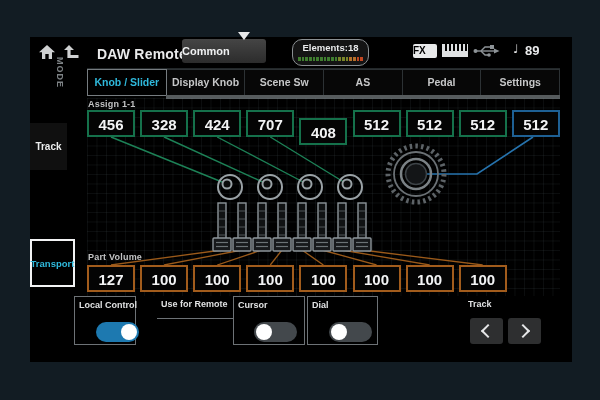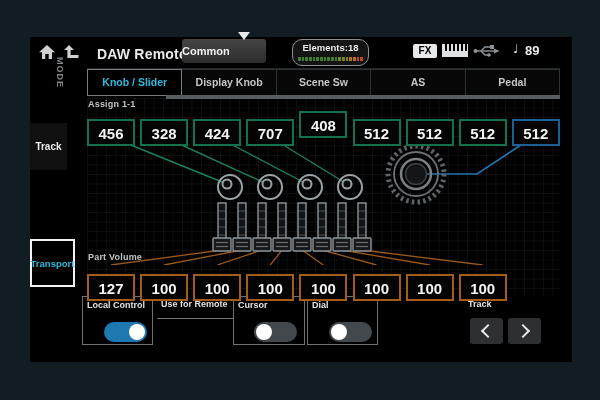--- a/index.html
+++ b/index.html
@@ -13,21 +13,21 @@
     background:linear-gradient(#454545,#2c2c2c);color:#f0f1f2;font-size:11px;font-weight:bold;
     text-align:left;line-height:24px;}
   .common-tri{left:56px;top:-7px;width:0;height:0;border-left:6px solid transparent;
     border-right:6px solid transparent;border-top:8px solid #e8e9ea;}
   .elements-box{left:262px;top:2px;width:75px;height:25px;border:1px solid #8a8f92;
     background:#141414;border-radius:10px;}
   .elements-label{left:0;top:2px;width:75px;text-align:center;font-size:9.5px;font-weight:bold;color:#e9eaeb;}
   .meter{left:5px;top:17px;width:65px;height:4px;display:flex;gap:1px;}
   .meter i{flex:1;height:4px;display:block;}
   .fx-badge{left:383px;top:7px;width:24px;height:14px;background:#e8e9ea;color:#000;
-    font-size:10px;font-weight:bold;text-align:center;line-height:14px;border-radius:2px;}
+    font-size:10px;font-weight:bold;text-align:left;line-height:14px;border-radius:2px;}
   .kb-icon{left:412px;top:7px;width:26px;height:13px;background:#dfe1e2;}
   .kb-icon i{position:absolute;top:0;width:2px;height:7px;background:#000;}
   .usb-icon{left:443px;top:7px;}
   .note{left:483px;top:5px;font-family:"DejaVu Sans",sans-serif;font-size:12px;color:#e9eaeb;}
   .tempo{left:495px;top:6px;font-size:13px;color:#e9eaeb;font-weight:bold;}
   
   .mode-label{left:17px;top:28px;width:26px;font-size:9px;font-weight:bold;color:#7d8285;
     letter-spacing:1px;transform:rotate(90deg);}
   .side-btn{left:0;width:37px;background:#101010;color:#eceded;font-weight:bold;font-size:10px;
     display:flex;align-items:center;justify-content:center;text-align:center;}
@@ -38,21 +38,21 @@
     text-align:center;line-height:25px;background:#070707;white-space:nowrap;overflow:hidden;}
   .tab.active{border:1px solid #767c80;color:#2fb9dc;background:#000;}
   .tab-underline{left:136px;top:58px;width:394px;height:4px;background:#565b5d;}
   
   .grid{left:57px;top:61px;width:473px;height:198px;
     background-image:linear-gradient(rgba(130,150,160,.09) 1px,transparent 1px),
       linear-gradient(90deg,rgba(130,150,160,.09) 1px,transparent 1px);
     background-size:9.5px 9.5px;}
   .small-label{font-size:9px;font-weight:bold;color:#c2c3c4;letter-spacing:.2px;}
   .valbox{width:48px;height:27px;background:#040404;color:#f2f3f4;font-size:15px;font-weight:bold;
-    text-align:center;line-height:25px;box-sizing:border-box;border:2px solid #15714b;margin-top:9px;}
+    text-align:center;line-height:25px;box-sizing:border-box;border:2px solid #15714b;}
   #canvas{left:57px;top:61px;}
   
   .cell{border:1px solid #6d7276;box-sizing:border-box;}
   .cell-label{left:4px;top:3px;font-size:9px;font-weight:bold;color:#e0e1e2;white-space:nowrap;}
   .toggle{width:43px;height:20px;border-radius:10px;background:#43484c;}
   .toggle .knob{position:absolute;top:2px;left:2px;width:16px;height:16px;border-radius:50%;background:#fff;}
   .toggle.on{background:#1d79b0;}
   .toggle.on .knob{left:25px;}
   .track-btn{width:33px;height:26px;background:#2e2f30;border-radius:3px;
     display:flex;align-items:center;justify-content:center;}
@@ -133,20 +133,21 @@
     <div class="abs side-btn active" style="top:202px;height:44px">
       <span>Transport</span>
     </div>
 
     <div class="abs tabs" id="tabs">
         <div class="tab active">Knob / Slider</div>
         <div class="tab">Display Knob</div>
         <div class="tab">Scene Sw</div>
         <div class="tab">AS</div>
         <div class="tab">Pedal</div>
+        <div class="tab">Settings</div>
       </div>
     <div class="abs tab-underline"></div>
 
     <div class="abs grid"></div>
 
     <div class="abs small-label" style="left:58px;top:62px">Assign 1-1</div>
     <div id="assignRow"></div>
 
     <svg id="canvas" class="abs" width="473" height="167" viewBox="0 0 473 167">
         <line x1="24" y1="39" x2="140" y2="86" stroke="#1d8257" stroke-width="1.4"></line>
@@ -252,21 +253,21 @@
         </g>
         <circle cx="329" cy="76" r="28" fill="none" stroke="#5d6367" stroke-width="5" stroke-dasharray="2.5 3.2"></circle>
         <circle cx="329" cy="76" r="22" fill="none" stroke="#6b7175" stroke-width="1.8"></circle>
         <circle cx="329" cy="76" r="15" fill="none" stroke="#7b8286" stroke-width="2.5"></circle>
         <circle cx="329" cy="76" r="10.5" fill="#131517" stroke="#3d4347" stroke-width="1.5"></circle>
       </svg>
 
     <div class="abs small-label" style="left:58px;top:215px">Part Volume</div>
     <div id="pvRow"></div>
 
-    <div class="abs cell" style="left:52px;top:259px;width:71px;height:49px">
+    <div class="abs cell" style="left:44px;top:259px;width:62px;height:49px">
       <div class="abs cell-label">Local Control</div>
       <div class="abs toggle on" id="tglLocal" style="left:21px;top:25px">
           <span class="knob"></span>
         </div>
     </div>
 
     <div class="abs cell-label" style="left:131px;top:262px">Use for Remote</div>
     <div class="abs" style="left:127px;top:281px;width:76px;height:1px;background:#6d7276"></div>
 
     <div class="abs cell" style="left:203px;top:259px;width:72px;height:49px">
@@ -288,21 +289,21 @@
         <span class="chev l"></span>
       </div>
     <div class="abs track-btn" style="left:478px;top:281px">
         <span class="chev r"></span>
       </div>
 
   <div class="abs valbox" style="left: 57px; top: 73px; border-color: rgb(21, 113, 75);">456</div>
       <div class="abs valbox" style="left: 110.1px; top: 73px; border-color: rgb(21, 113, 75);">328</div>
       <div class="abs valbox" style="left: 163.2px; top: 73px; border-color: rgb(21, 113, 75);">424</div>
       <div class="abs valbox" style="left: 216.3px; top: 73px; border-color: rgb(21, 113, 75);">707</div>
-      <div class="abs valbox" style="left: 269.4px; top: 65px; border-color: rgb(21, 113, 75);">408</div>
+      <div class="abs valbox" style="left: 269.4px; top: 81px; border-color: rgb(21, 113, 75);">408</div>
       <div class="abs valbox" style="left: 322.5px; top: 73px; border-color: rgb(21, 113, 75);">512</div>
       <div class="abs valbox" style="left: 375.6px; top: 73px; border-color: rgb(21, 113, 75);">512</div>
       <div class="abs valbox" style="left: 428.7px; top: 73px; border-color: rgb(21, 113, 75);">512</div>
       <div class="abs valbox" style="left: 481.8px; top: 73px; border-color: rgb(30, 96, 148);">512</div>
       <div class="abs valbox" style="left: 57px; top: 228px; border-color: rgb(162, 92, 28);">127</div>
       <div class="abs valbox" style="left: 110.1px; top: 228px; border-color: rgb(162, 92, 28);">100</div>
       <div class="abs valbox" style="left: 163.2px; top: 228px; border-color: rgb(162, 92, 28);">100</div>
       <div class="abs valbox" style="left: 216.3px; top: 228px; border-color: rgb(162, 92, 28);">100</div>
       <div class="abs valbox" style="left: 269.4px; top: 228px; border-color: rgb(162, 92, 28);">100</div>
       <div class="abs valbox" style="left: 322.5px; top: 228px; border-color: rgb(162, 92, 28);">100</div>

